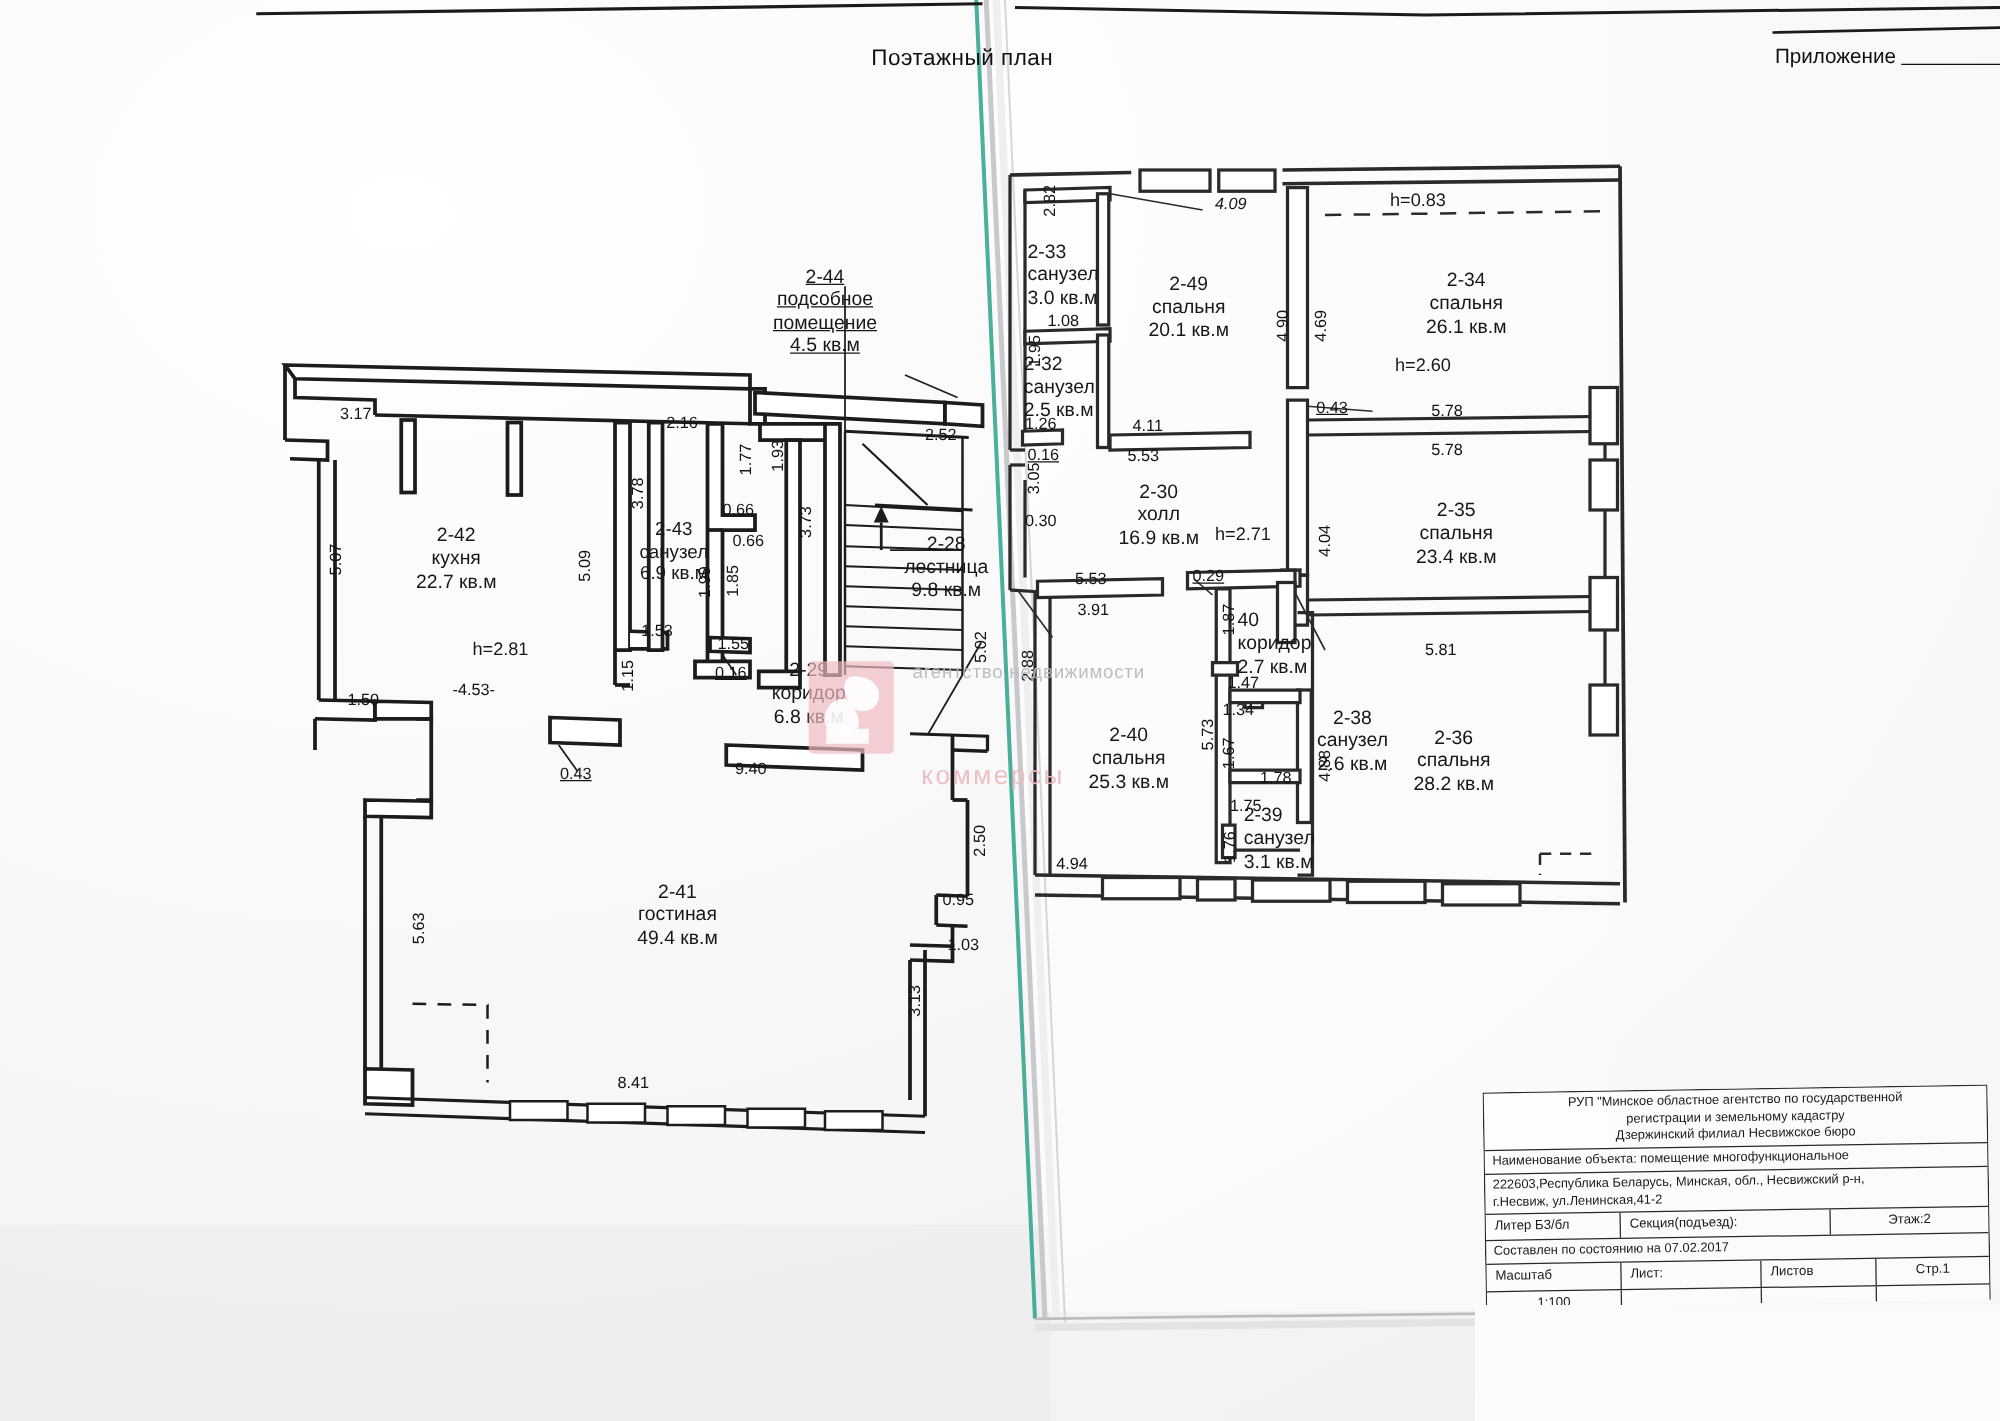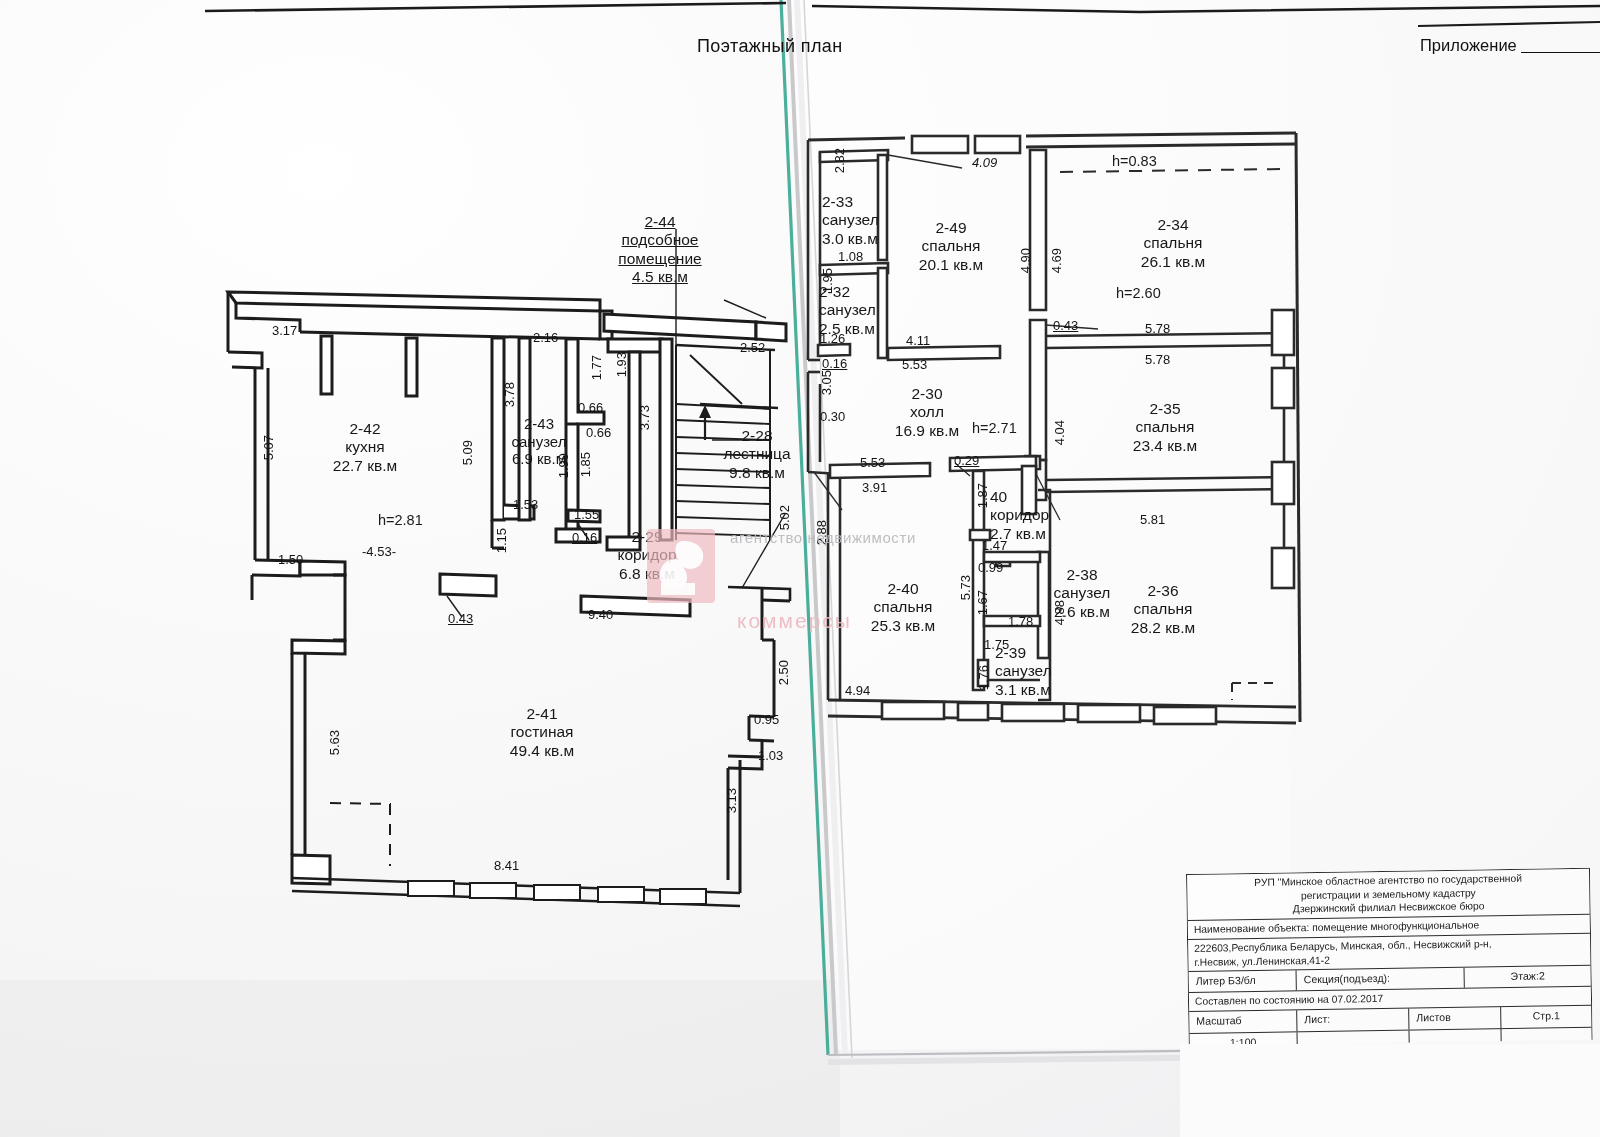--- a/index.html
+++ b/index.html
@@ -435,21 +435,21 @@
 <div class="t dim" style="left:1145px;top:321px;">5.78</div>
 <div class="t dim" style="left:1145px;top:352px;">5.78</div>
 <div class="t dim v" style="left:1052px;top:420px;">4.04</div>
 <div class="t dim" style="left:1140px;top:512px;">5.81</div>
 <div class="t dim" style="left:860px;top:455px;">5.53</div>
 <div class="t dim" style="left:862px;top:480px;">3.91</div>
 <div class="t dim v" style="left:814px;top:520px;">2.88</div>
 <div class="t dim" style="left:954px;top:453px;text-decoration:underline;">0.29</div>
 <div class="t dim v" style="left:975px;top:483px;">1.87</div>
 <div class="t dim" style="left:982px;top:538px;">1.47</div>
-<div class="t dim" style="left:978px;top:560px;">0.99</div>
+<div class="t dim" style="left:978px;top:560px;">1.34</div>
 <div class="t dim v" style="left:958px;top:575px;">5.73</div>
 <div class="t dim v" style="left:975px;top:590px;">1.67</div>
 <div class="t dim" style="left:1008px;top:614px;">1.78</div>
 <div class="t dim" style="left:984px;top:637px;">1.75</div>
 <div class="t dim v" style="left:976px;top:665px;">1.76</div>
 <div class="t dim v" style="left:1052px;top:600px;">4.88</div>
 <div class="t dim" style="left:845px;top:683px;">4.94</div>
 
 <div id="wm">
   <svg class="wm-mark" viewBox="0 0 72 78">

